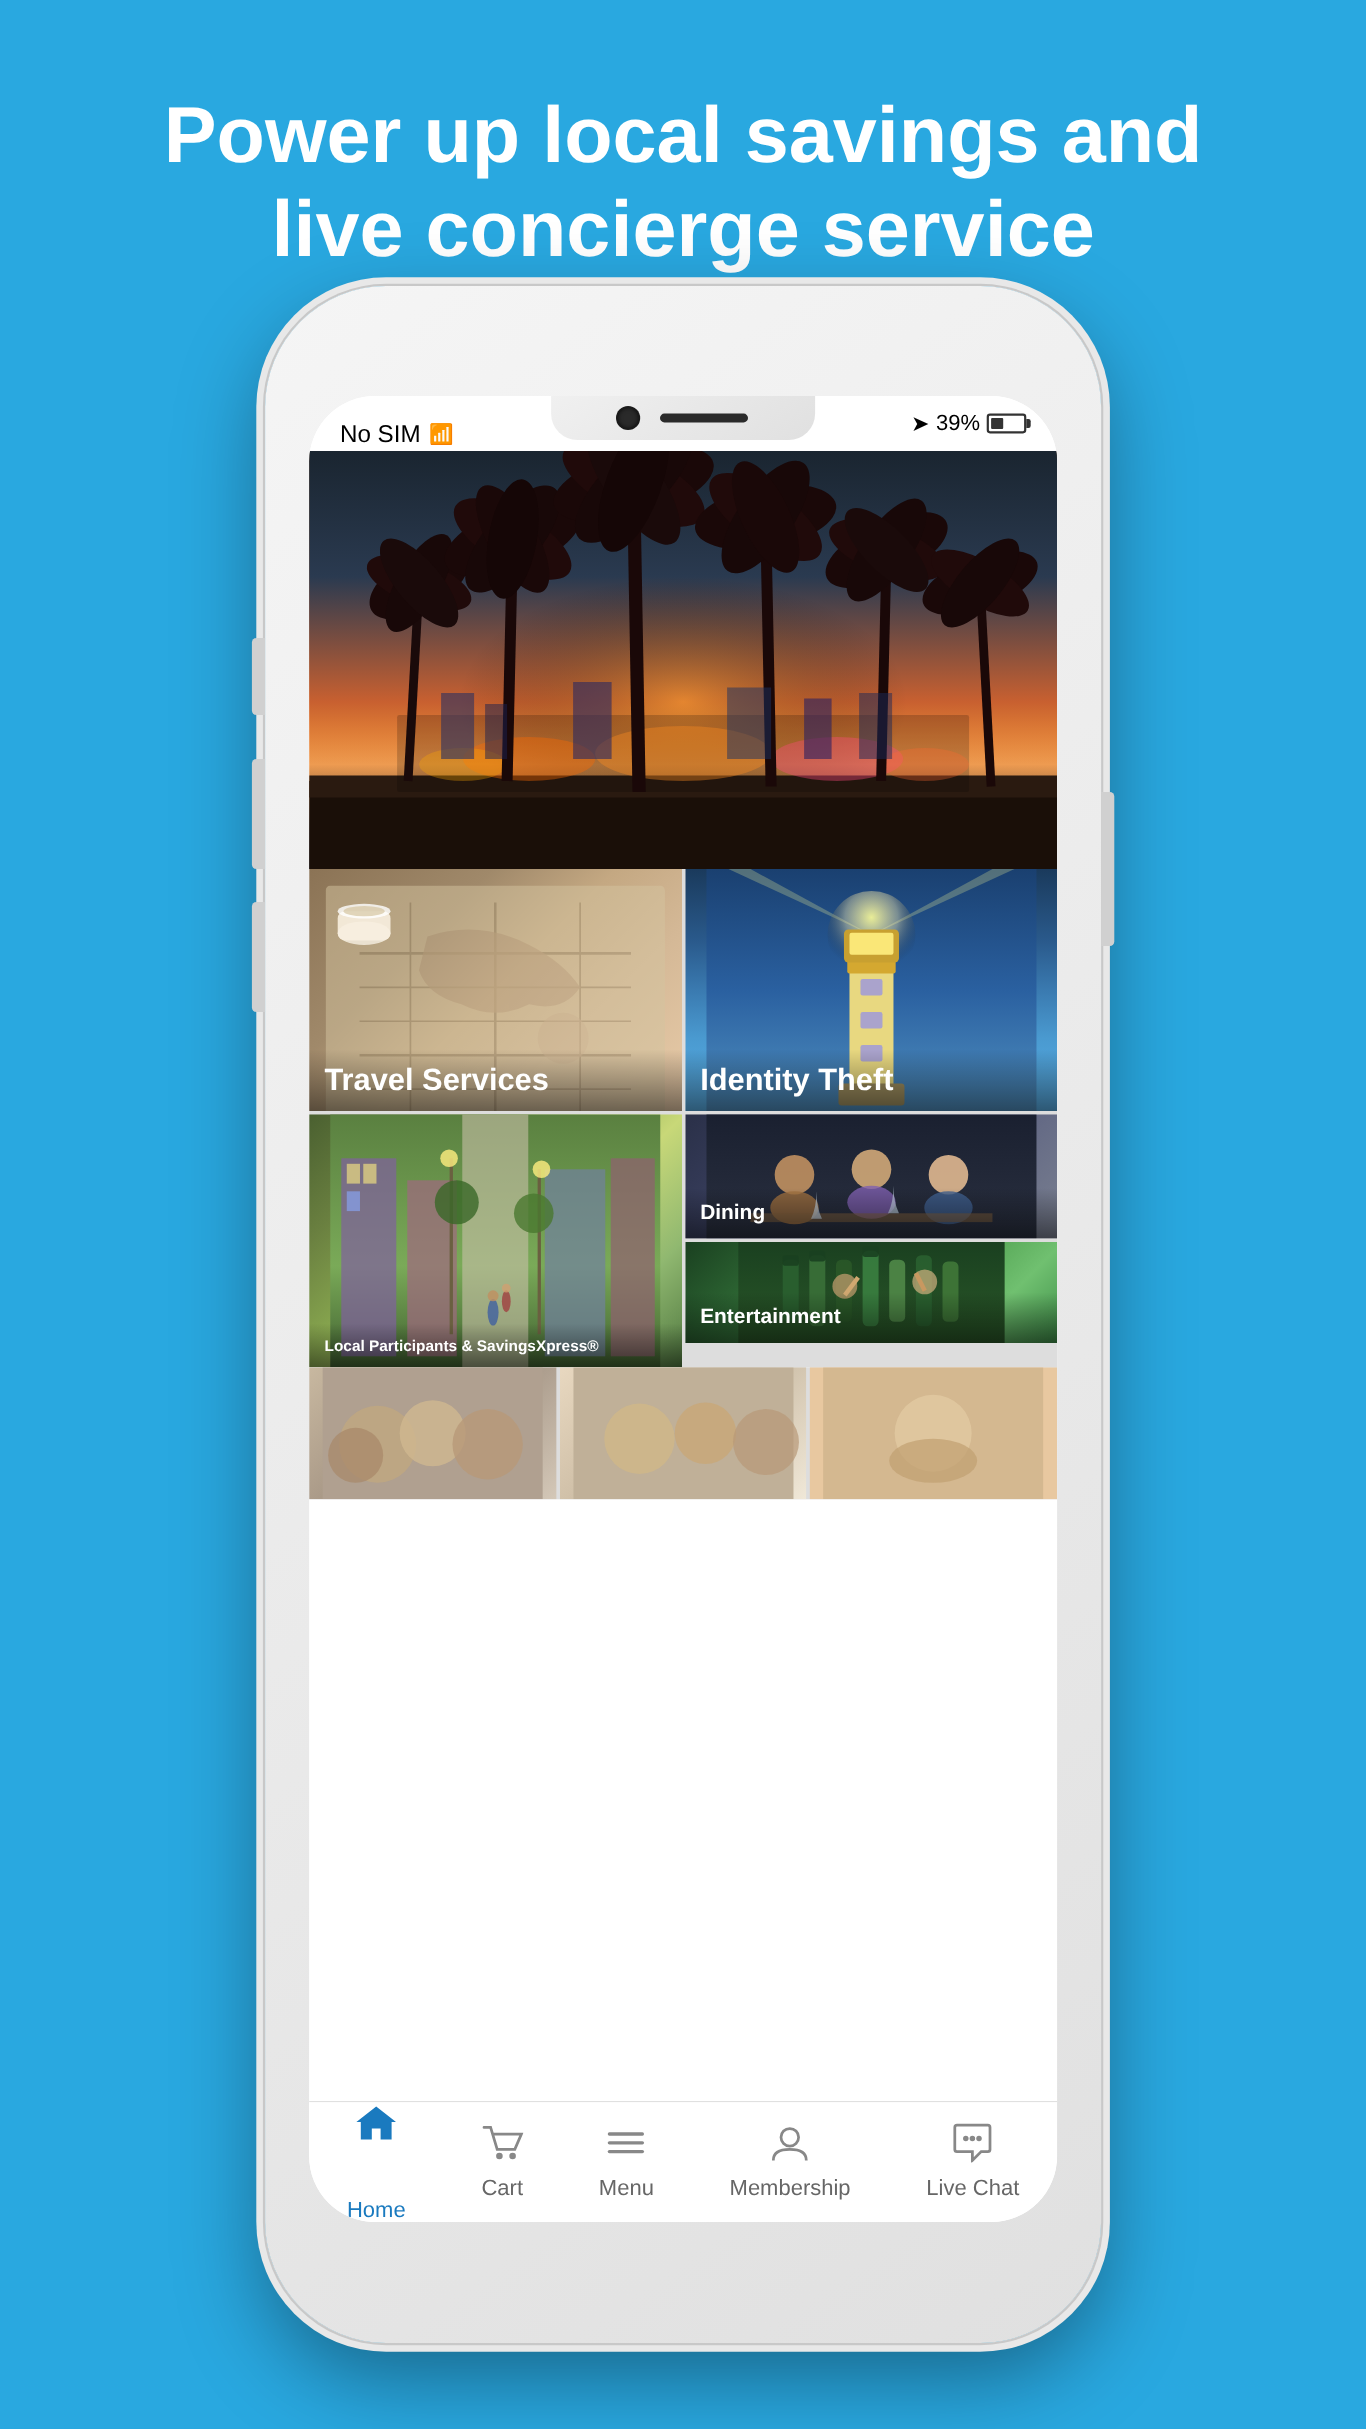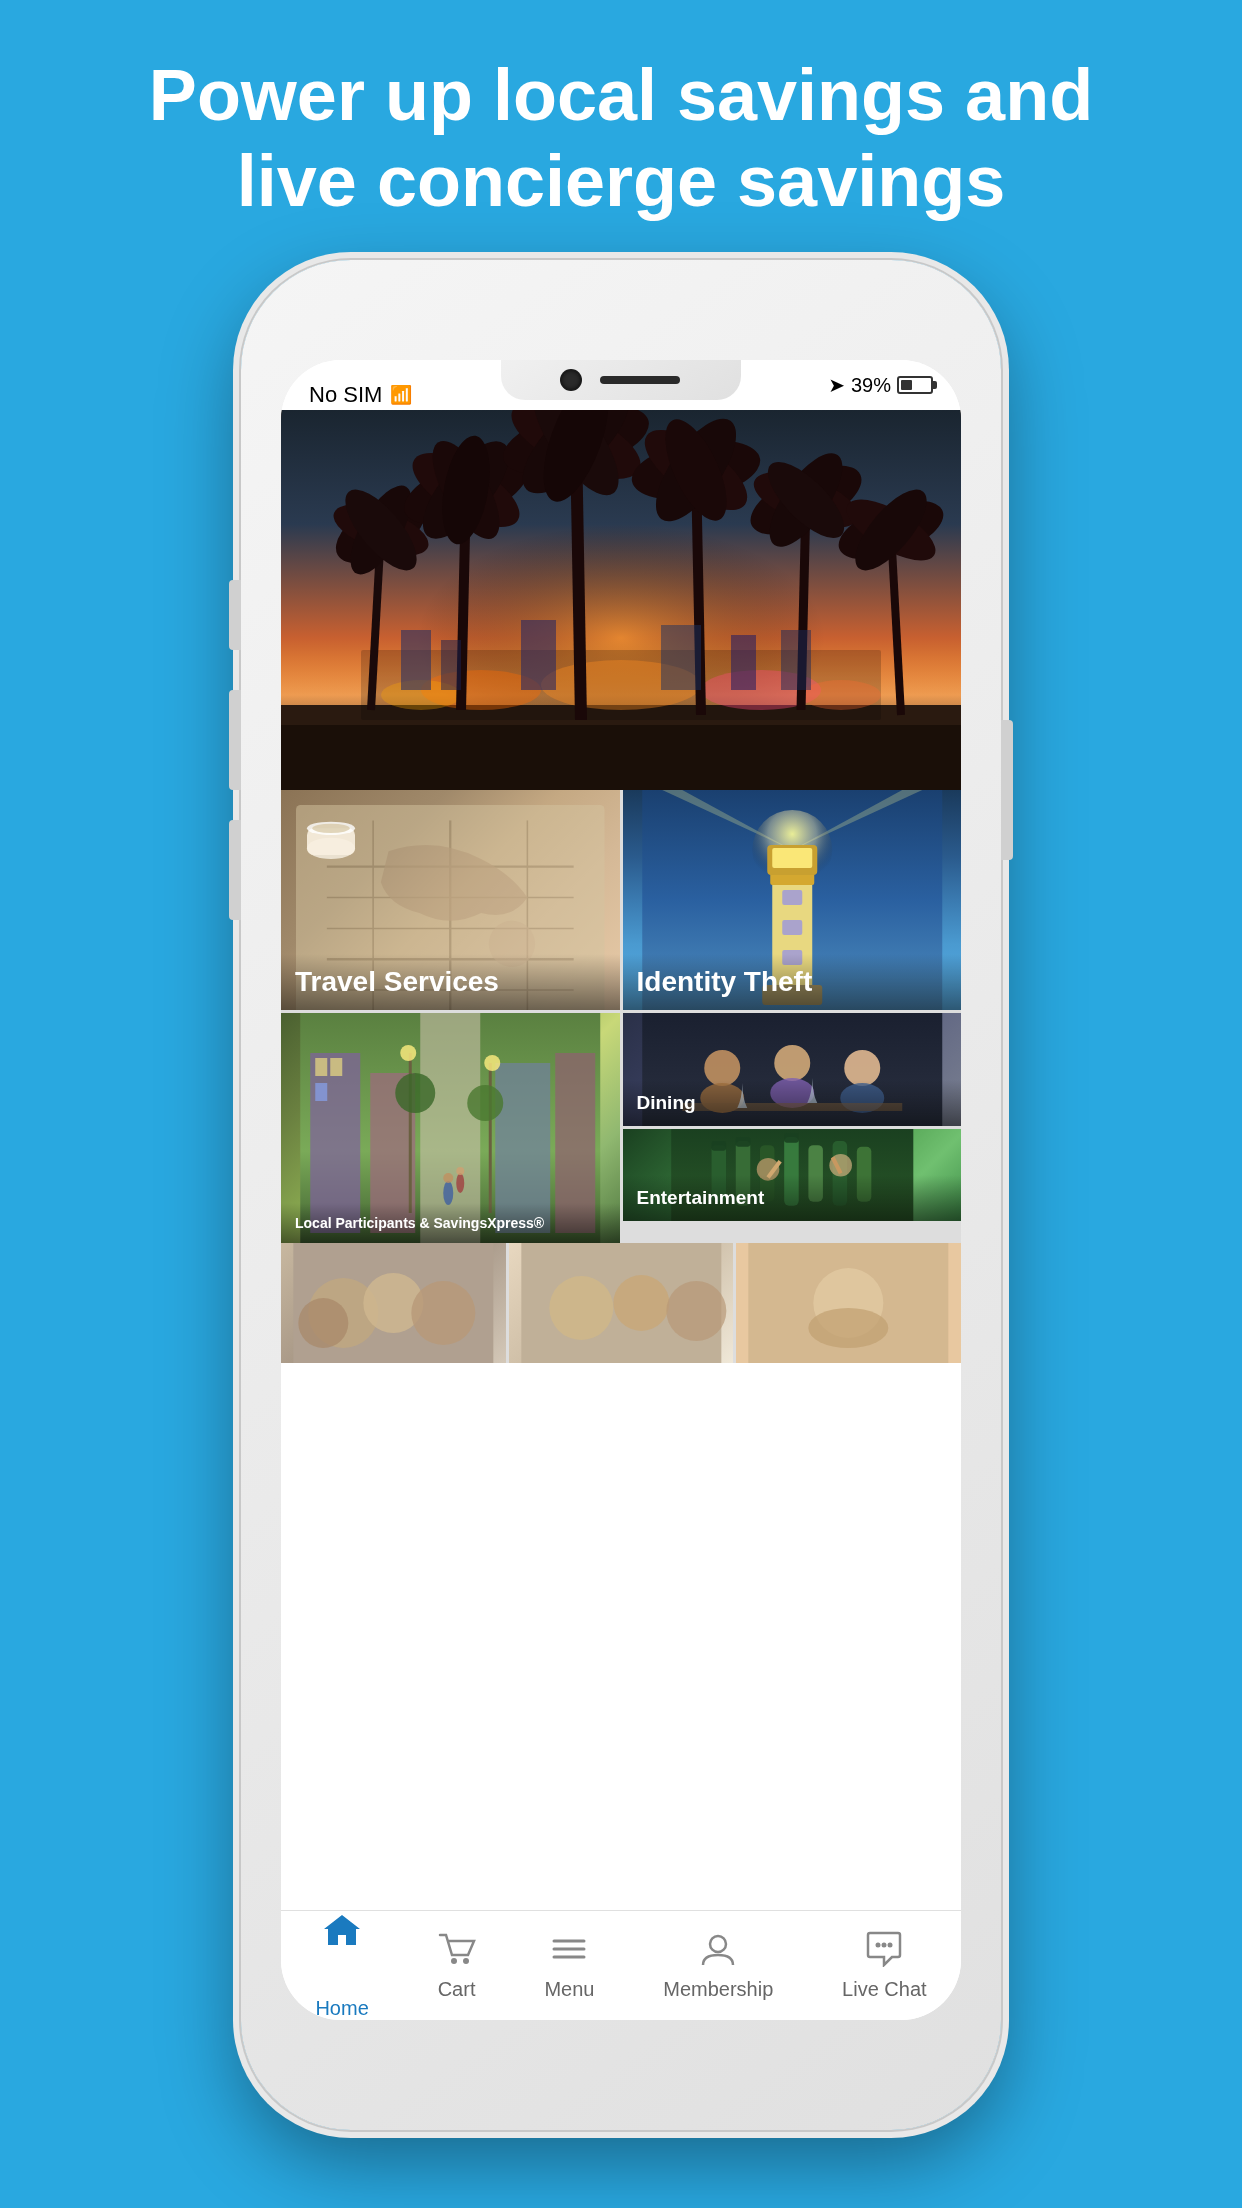--- a/index.html
+++ b/index.html
@@ -13,21 +13,21 @@
       overflow: hidden;
       position: relative;
     }
 
     .hero-text {
       text-align: center;
       color: white;
       font-size: 72px;
       font-weight: 600;
       line-height: 1.2;
-      padding: 52px 120px 40px;
+      padding: 80px 120px 40px;
     }
 
     .phone-wrapper {
       position: absolute;
       top: 260px;
       left: 50%;
       transform: translateX(-50%);
       width: 760px;
       height: 1870px;
     }
@@ -336,21 +336,21 @@
       right: 15px;
       bottom: 40px;
       opacity: 0.5;
     }
   </style>
 </head>
 <body>
 
 <div class="hero-text">
   <span>Power up local savings and</span><br>
-  <span>live concierge savings</span>
+  <span>live concierge service</span>
 </div>
 
 <div class="phone-wrapper">
 
   <div class="phone-shell">
     <div class="btn-left-top"></div>
     <div class="btn-left-mid1"></div>
     <div class="btn-left-mid2"></div>
     <div class="btn-right"></div>
   </div>

